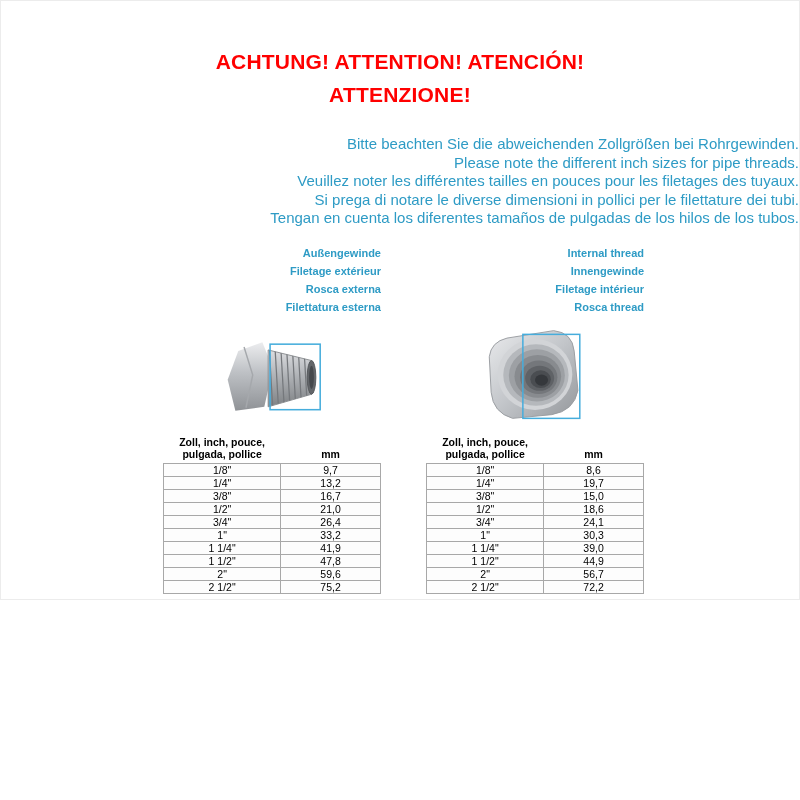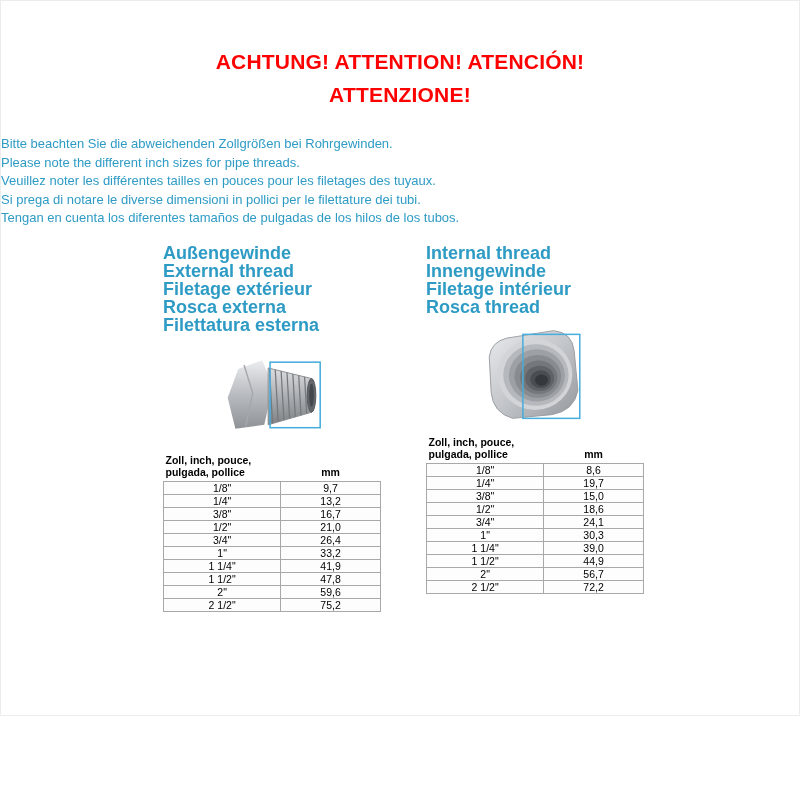--- a/index.html
+++ b/index.html
@@ -2,56 +2,56 @@
 <html style="--title-color: #ff0000; --accent-color: #2e9bc5;"><head>
 <meta charset="utf-8">
 <style>
   :root{
     --title-color:#ff0000;
     --accent-color:#2e9bc5;
   }
   *{box-sizing:border-box;}
   html,body{margin:0;padding:0;background:#fff;}
   .page{
-    width:800px;height:716px;
+    width:800px;height:600px;
     background:#ffffff;
     border:1px solid #ececec;
     font-family:"Liberation Sans", sans-serif;
     padding-top:44px;
     position:relative;
     overflow:hidden;
   }
   .title{
     margin:0;
     text-align:center;
     color:var(--title-color);
     font-size:21px;
     font-weight:bold;
     line-height:33px;
     letter-spacing:0.2px;
   }
   .notes{
     margin-top:24px;
-    text-align:left;
+    text-align:right;
     color:var(--accent-color);
-    font-size:13px;
+    font-size:15px;
     line-height:18.5px;
   }
   .columns{
     margin-top:16px;
     margin-left:162px;
     display:flex;
     gap:45px;
   }
   .col{width:218px;}
   .headings{
-    text-align:left;
+    text-align:right;
     color:var(--accent-color);
     font-weight:bold;
-    font-size:18px;
+    font-size:11px;
     line-height:18px;
   }
   .fitting{
     height:106px;
     display:flex;
     justify-content:center;
     align-items:center;
     margin:6px 0 8px;
   }
   table{
@@ -60,21 +60,21 @@
     font-size:10.5px;
     color:#000;
     table-layout:fixed;
   }
   th{
     font-weight:bold;
     padding:0 2px 2px 2px;
     vertical-align:bottom;
     line-height:12.5px;
   }
-  th.col-inch{width:54%;text-align:left;}
+  th.col-inch{width:54%;text-align:center;}
   th.col-mm{width:46%;text-align:center;}
   td{
     border:1px solid #a8a8a8;
     text-align:center;
     height:13px;
     line-height:12px;
     padding:0 2px;
     background:#fdfdfd;
   }
 </style>
@@ -94,21 +94,20 @@
     <div class="note">Veuillez noter les différentes tailles en pouces pour les filetages des tuyaux.</div>
     <div class="note">Si prega di notare le diverse dimensioni in pollici per le filettature dei tubi.</div>
     <div class="note">Tengan en cuenta los diferentes tamaños de pulgadas de los hilos de los tubos.</div>
   </div>
 
   <div class="columns">
 
     <div class="col">
       <div class="headings">
         <div>Außengewinde</div>
-        <div>External thread</div>
         <div>Filetage extérieur</div>
         <div>Rosca externa</div>
         <div>Filettatura esterna</div>
       </div>
       <div class="fitting">
         <svg viewBox="0 0 120 110" width="116" height="106">
           <defs>
             <linearGradient id="metal1" x1="0" y1="0" x2="0" y2="1">
               <stop offset="0" stop-color="#eceDef"></stop>
               <stop offset="0.45" stop-color="#bdc0c4"></stop>

